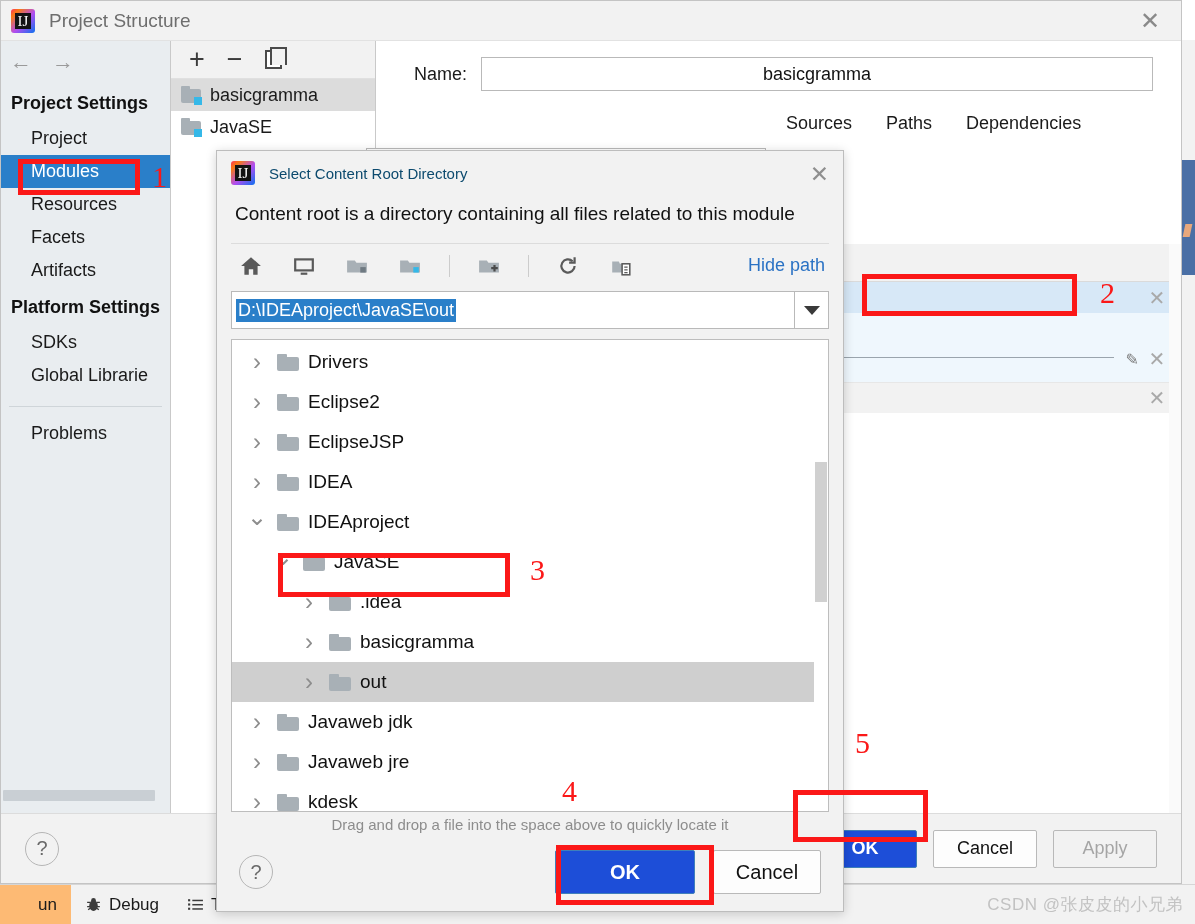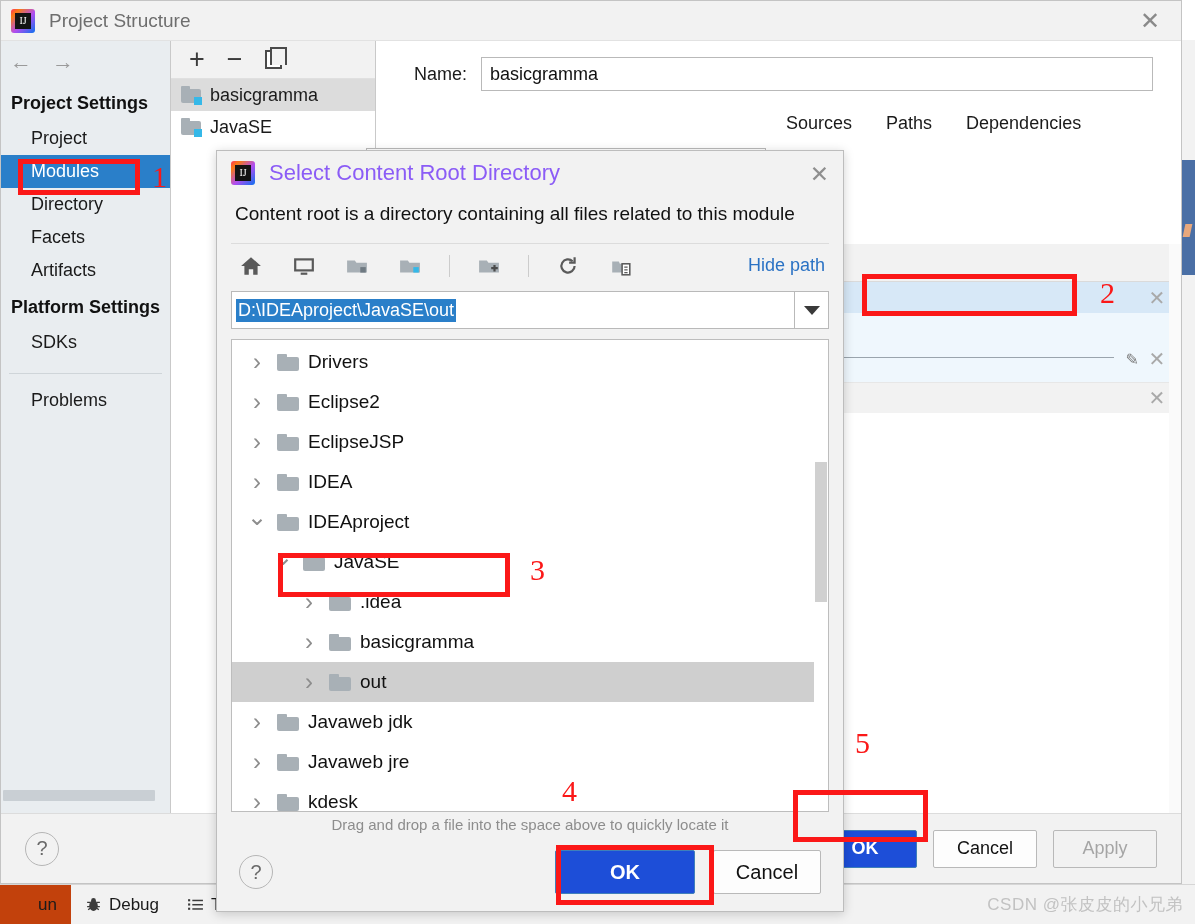--- a/index.html
+++ b/index.html
@@ -16,21 +16,21 @@
   .ide-bg { position: absolute; inset: 0; background: #ffffff; }
   .ide-statusbar {
     position: absolute; left: 0; bottom: 0; width: 1195px; height: 40px;
     background: #f2f2f2; border-top: 1px solid #d6d6d6;
     display: flex; align-items: center; gap: 0;
   }
   .sb-item {
     display: flex; align-items: center; gap: 7px;
     height: 40px; padding: 0 14px; font-size: 17px; color: #1a1a1a;
   }
-  .sb-item.active { background: #c2410c; }
+  .sb-item.active { background: #fdba74; }
   .sb-ico { display: inline-block; width: 17px; height: 17px; position: relative; }
   .watermark {
     position: absolute; right: 12px; bottom: 8px;
     font-size: 17px; color: #c2c2c2; letter-spacing: .5px;
   }
   .right-blue-strip {
     position: absolute; right: 0; top: 160px; width: 14px; height: 115px;
     background: #4a6fa5;
   }
   .right-blue-strip::after{
@@ -53,21 +53,21 @@
     padding: 0 0 0 10px; position: relative; border-bottom: 1px solid #e2e2e2;
   }
   .ij-logo {
     width: 24px; height: 24px; border-radius: 3px;
     background: linear-gradient(135deg,#fe315d 0%, #f97a12 18%, #b24df0 55%, #0b72ef 100%);
     display: flex; align-items: center; justify-content: center;
     flex: none;
   }
   .ij-logo span {
     display: block; width: 16px; height: 16px; background: #131313;
-    color: #fff; font-size: 10px; line-height: 16px; text-align: center;
+    color: #fff; font-size: 15px; line-height: 16px; text-align: center;
     font-family: "Liberation Serif", serif;
   }
   .ps-title-text { margin-left: 14px; font-size: 19px; color: #6e6e6e; }
   .win-close {
     position: absolute; right: 0; top: 0; width: 62px; height: 40px;
     display: flex; align-items: center; justify-content: center;
     color: #8a8a8a; font-size: 24px; font-weight: 300;
   }
 
   .ps-body { flex: 1; display: flex; min-height: 0; }
@@ -112,21 +112,21 @@
   .folder-ico { position: relative; width: 20px; height: 16px; flex: none; }
   .folder-ico i {
     position:absolute; left:0; top:2px; width:20px; height:14px; background:#a8b0b6; border-radius:1px 2px 2px 2px; display:block;
   }
   .folder-ico i::before{content:"";position:absolute;left:0;top:-3px;width:9px;height:4px;background:#a8b0b6;border-radius:1px 1px 0 0;}
   .folder-ico u { position:absolute; right:-1px; bottom:-2px; width:8px; height:8px; background:#35b8e8; display:block; }
   .folder-ico.orange i, .folder-ico.orange i::before { background:#edaa7d; }
 
   
   .ps-detail { flex: 1; background: #ffffff; display: flex; flex-direction: column; min-width: 0; position: relative; }
-  .name-row { display: flex; align-items: center; gap: 14px; padding: 16px 28px 0 38px; }
+  .name-row { display: flex; align-items: center; gap: 14px; padding: 16px 28px 0 38px; text-align: center; }
   .name-label { font-size: 18px; color: #1a1a1a; }
   .name-input {
     flex: 1; height: 34px; border: 1px solid #b9b9b9; background: #fff;
     font-size: 18px; color: #111; padding: 0 8px; line-height: 32px;
   }
   .tabs { display: flex; gap: 34px; padding: 22px 0 0 410px; font-size: 18px; color: #1a1a1a; }
   .tab.active { }
   .detail-inner { flex: 1; position: relative; }
 
   .combo {
@@ -193,21 +193,21 @@
   .btn.primary { background: #1d4ed8; border-color: #3f7fba; color: #ffffff; font-weight: bold; }
   .btn.disabled { color: #a5a5a5; background: #f2f2f2; }
 
   
   .scr-dialog {
     position: absolute; left: 216px; top: 150px; width: 628px; height: 762px;
     background: #f2f2f2; border: 1px solid #bdbdbd; box-shadow: 0 2px 10px rgba(0,0,0,.18);
     display: flex; flex-direction: column;
   }
   .scr-title { height: 44px; display: flex; align-items: center; padding: 0 0 0 14px; position: relative; }
-  .scr-title-text { margin-left: 14px; font-size: 22px; color: #8b5cf6; }
+  .scr-title-text { margin-left: 14px; font-size: 15px; color: #0c4a6e; }
   .scr-close { position: absolute; right: 14px; top: 10px; color: #8f8f8f; font-size: 23px; font-weight: 300; }
   .scr-desc { font-size: 19px; color: #111; padding: 8px 0 0 18px; }
   .scr-toolbar {
     margin: 18px 14px 0 14px; border-top: 1px solid #dcdcdc;
     height: 44px; display: flex; align-items: center; gap: 13px; position: relative;
   }
   .ic { width: 40px; height: 30px; display: flex; align-items: center; justify-content: center; color: #5a5a5a; }
   .ic-sep { width: 1px; height: 22px; background: #cccccc; margin: 0 6px; }
   .hide-path { position: absolute; right: 4px; font-size: 18px; color: #2a72c4; }
 
@@ -301,25 +301,26 @@
     <div class="ps-body">
 
       <div class="ps-nav">
         <div class="nav-arrows">
           <div class="arrow">←</div>
           <div class="arrow">→</div>
         </div>
         <div class="nav-group">Project Settings</div>
         <div class="nav-item">Project</div>
         <div class="nav-item sel">Modules</div>
-        <div class="nav-item">Directory</div>
+        <div class="nav-item">Resources</div>
         <div class="nav-item">Facets</div>
         <div class="nav-item">Artifacts</div>
         <div class="nav-group">Platform Settings</div>
         <div class="nav-item">SDKs</div>
+        <div class="nav-item">Global Librarie</div>
         <div class="nav-sep"></div>
         <div class="nav-item" style="padding-top:16px">Problems</div>
         <div class="nav-hscroll"></div>
       </div>
 
       <div class="ps-modules">
         <div class="mod-toolbar">
           <div class="tb-plus">+</div>
           <div class="tb-minus">−</div>
           <div class="tb-copy"></div>

